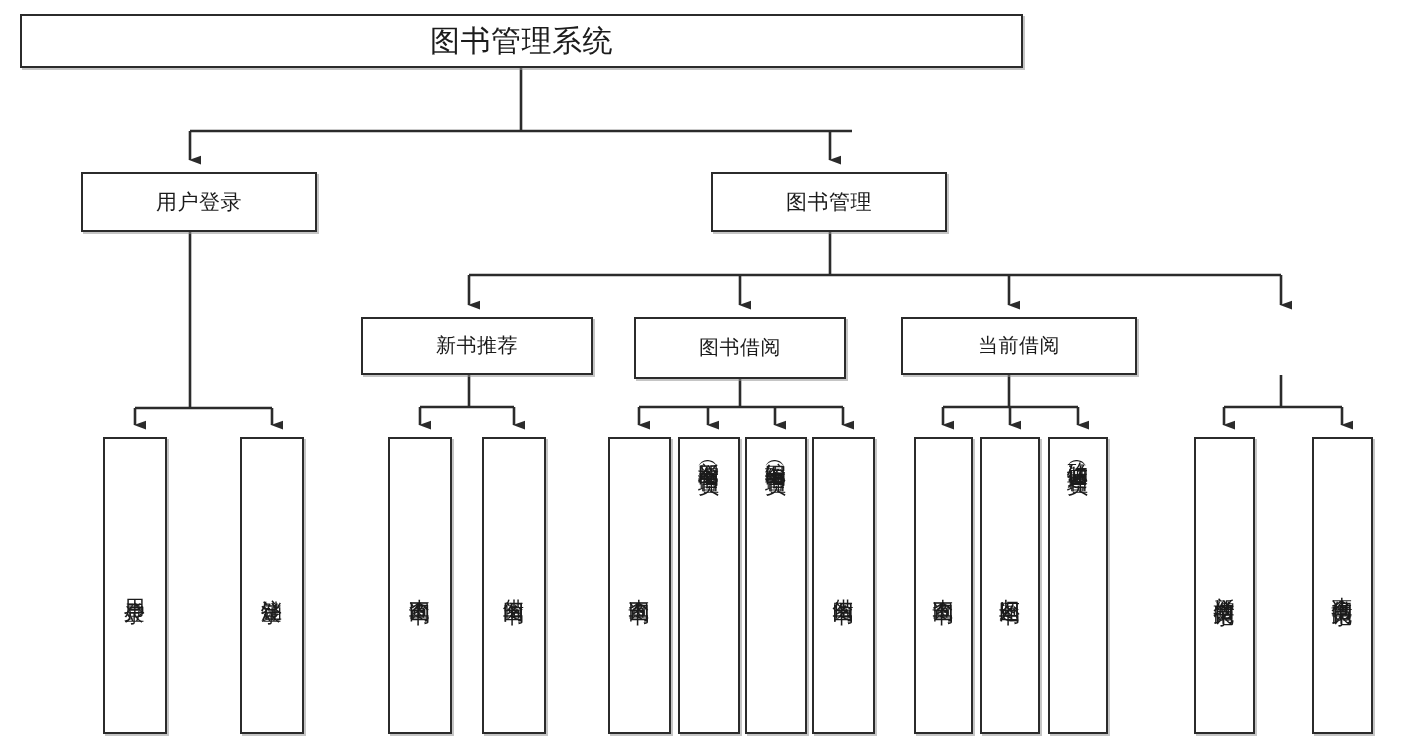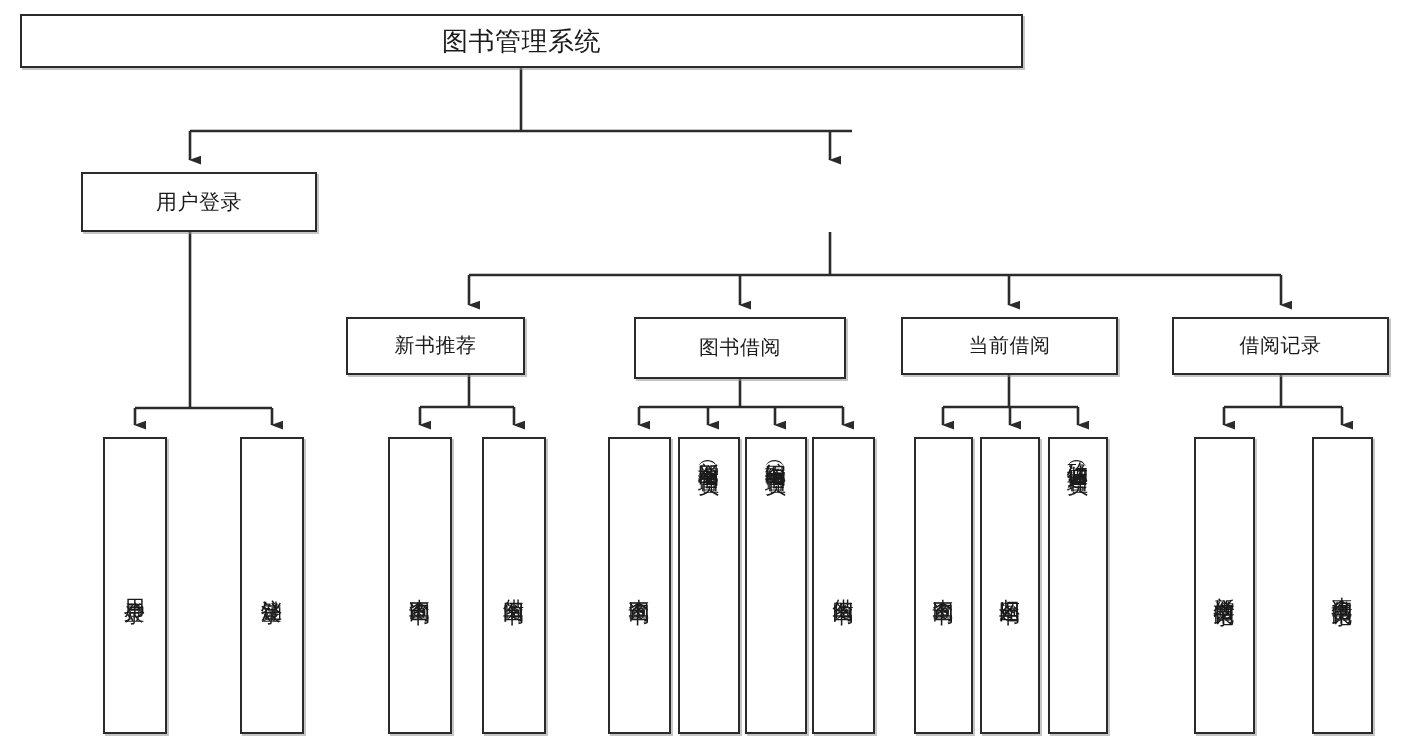--- a/index.html
+++ b/index.html
@@ -42,21 +42,21 @@
     color: #1b1b1b;
     text-align: center;
     line-height: 1.18;
     white-space: pre;
     letter-spacing: 0.5px;
   }
   .node-label.horizontal {
     writing-mode: horizontal-tb;
     font-size: 21px;
   }
-  .node-box.root .node-label { font-size: 26px; }
+  .node-box.root .node-label { font-size: 30px; }
   .node-box.level2 .node-label { font-size: 21px; }
   .node-box.level3 .node-label { font-size: 20px; }
   .node-box.leaf {
     align-items: flex-start;
     justify-content: center;
     padding-top: 0;
   }
   .node-label.vertical {
     writing-mode: vertical-rl;
     text-orientation: upright;
@@ -147,32 +147,32 @@
     </g>
   </svg>
 
   <div class="node-box root" style="left:20px; top:14px; width:1003px; height:54px;">
     <span class="node-label horizontal">图书管理系统</span>
   </div>
 
   <div class="node-box level2" style="left:81px; top:172px; width:236px; height:60px;">
     <span class="node-label horizontal">用户登录</span>
   </div>
-
-  <div class="node-box level3" style="left:346px; top:317px; width:179px; height:58px;">
+  <div class="node-box level2" style="left:711px; top:172px; width:236px; height:60px;">
+    <span class="node-label horizontal">图书管理</span>
+  </div>
+
+  <div class="node-box level3" style="left:361px; top:317px; width:232px; height:58px;">
     <span class="node-label horizontal">新书推荐</span>
   </div>
   <div class="node-box level3" style="left:634px; top:317px; width:212px; height:62px;">
     <span class="node-label horizontal">图书借阅</span>
   </div>
-  <div class="node-box level3" style="left:901px; top:317px; width:217px; height:58px;align-items:center;">
+  <div class="node-box level3" style="left:901px; top:317px; width:236px; height:58px;align-items:center;">
     <span class="node-label horizontal">当前借阅</span>
-  </div>
-  <div class="node-box level3" style="left:1172px; top:317px; width:217px; height:58px;">
-    <span class="node-label horizontal">借阅记录</span>
   </div>
 
   <div class="node-box leaf" style="left:103px; top:437px; width:64px; height:297px;">
     <div class="leaf-inner">
       <span class="node-label vertical">用户登录</span>
     </div>
   </div>
 
   <div class="node-box leaf" style="left:240px; top:437px; width:64px; height:297px;">
     <div class="leaf-inner">

